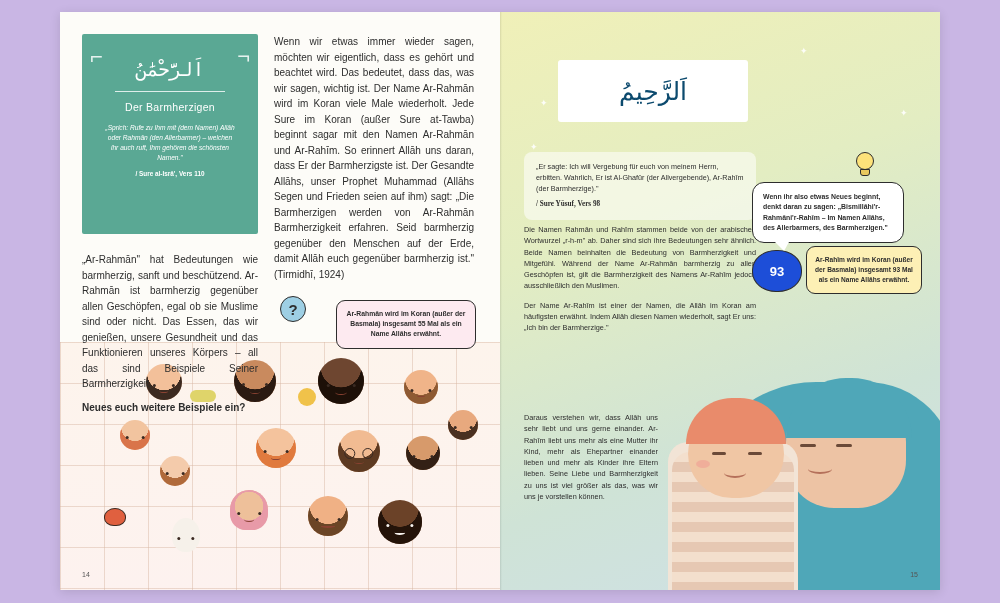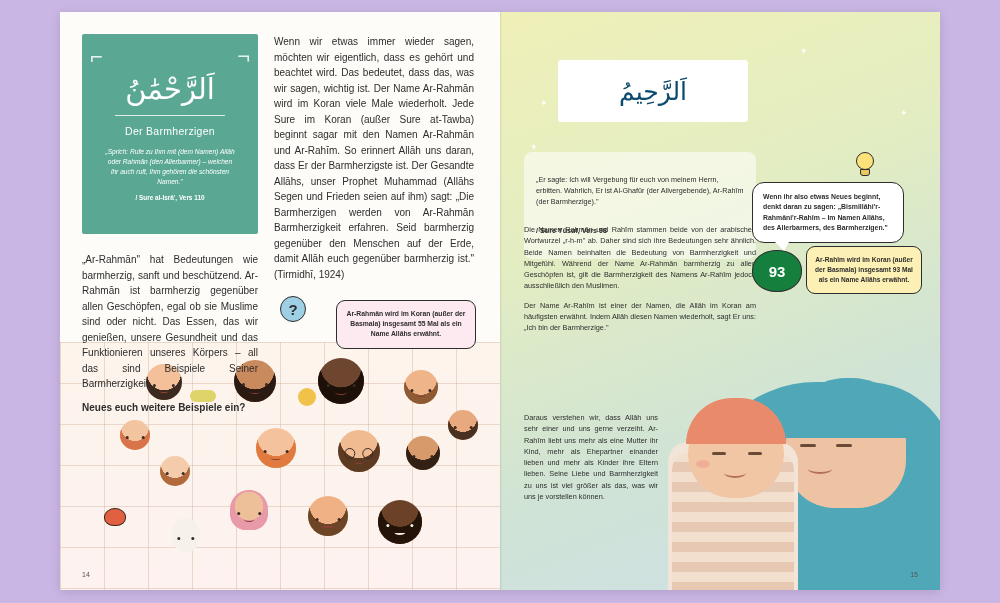--- a/index.html
+++ b/index.html
@@ -42,24 +42,24 @@
     color: #ffffff;
     text-align: center;
     padding: 14px 14px 10px 14px;
   }
   .green-card .bracket-l, .green-card .bracket-r {
     position: absolute; top: 10px; font-size: 22px; color: #ffffff; opacity: 0.85;
   }
   .green-card .bracket-l { left: 8px; }
   .green-card .bracket-r { right: 8px; }
   .arabic-big {
-    font-family: Liberation Serif, serif;
-    font-size: 29px;
+    font-family: Liberation Mono, monospace;
+    font-size: 19px;
     line-height: 1.2;
-    margin-top: 24px;
+    margin-top: 12px;
     margin-bottom: 4px;
     direction: rtl;
   }
   .divider-line {
     width: 110px; height: 1px; background: rgba(255,255,255,0.8);
     margin: 8px auto 8px auto;
   }
   .translit {
     font-size: 18px; letter-spacing: 1.3px; font-weight: bold;
   }
@@ -212,24 +212,24 @@
   }
   .title-right .tr-rule {
     width: 128px; height: 1px; background: #1f3b33; margin: 6px 0 0 0; opacity: .6;
   }
   .quote-box {
     position: absolute;
     left: 24px; top: 140px;
     width: 232px;
     background: rgba(255,255,255,0.55);
     border-radius: 8px;
-    padding: 22px 12px;
+    padding: 9px 12px;
     font-size: 7.2px; line-height: 1.55; color: #2d2d2d;
   }
-  .quote-box .src { font-weight: bold; margin-top: 18px; display: block; }
+  .quote-box .src { font-weight: bold; margin-top: 5px; display: block; font-family: Liberation Serif, serif; }
   #right-body {
     position: absolute; left: 24px; top: 212px; width: 232px;
     font-size: 7.3px; line-height: 1.55; color: #2d2d2d; text-align: justify;
   }
   #right-body p { margin: 0 0 8px 0; }
   #right-body-2 {
     position: absolute; left: 24px; top: 400px; width: 134px;
     font-size: 7.3px; line-height: 1.55; color: #2d2d2d; text-align: justify;
   }
   #right-body-2 p { margin: 0 0 8px 0; }
@@ -261,25 +261,25 @@
     position: absolute; left: 22px; bottom: -9px;
     width: 0; height: 0;
     border-left: 9px solid transparent;
     border-right: 5px solid transparent;
     border-top: 9px solid #ffffff;
   }
   .orange-badge {
     position: absolute;
     left: 252px; top: 238px;
     width: 50px; height: 42px;
-    background: #15803d;
+    background: #1d4ed8;
     border: 1.6px solid #2d2d2d;
     border-radius: 24px / 20px;
     display: flex; align-items: center; justify-content: center;
-    font-size: 15px; font-weight: bold; color: #ffffff;
+    font-size: 13px; font-weight: bold; color: #ffffff;
   }
   .yellow-note {
     position: absolute;
     left: 306px; top: 234px;
     width: 116px;
     background: #fdf0b5;
     border: 1.6px solid #2d2d2d;
     border-radius: 9px;
     padding: 8px 8px;
     font-size: 6.6px; line-height: 1.5; font-weight: bold; color: #2d2d2d;
@@ -457,21 +457,21 @@
       <span>„Er sagte: Ich will Vergebung für euch von meinem Herrn, erbitten. Wahrlich, Er ist Al-Ghafūr (der Allvergebende), Ar-Rahīm (der Barmherzige)."</span>
       <span class="src">/ Sure Yūsuf, Vers 98</span>
     </div>
 
     <div id="right-body">
       <p>Die Namen Rahmān und Rahīm stammen beide von der arabischen Wortwurzel „r-h-m" ab. Daher sind sich ihre Bedeutungen sehr ähnlich. Beide Namen beinhalten die Bedeutung von Barmherzigkeit und Mitgefühl. Während der Name Ar-Rahmān barmherzig zu allen Geschöpfen ist, gilt die Barmherzigkeit des Namens Ar-Rahīm jedoch ausschließlich den Muslimen.</p>
       <p>Der Name Ar-Rahīm ist einer der Namen, die Allāh im Koran am häufigsten erwähnt. Indem Allāh diesen Namen wiederholt, sagt Er uns: „Ich bin der Barmherzige."</p>
     </div>
 
     <div id="right-body-2">
-      <p>Daraus verstehen wir, dass Allāh uns sehr einer und uns gerne verzeiht. Ar-Rahīm liebt uns mehr als eine Mutter ihr Kind, mehr als Ehepartner einander lieben und mehr als Kinder ihre Eltern lieben. Seine Liebe und Barmherzigkeit zu uns ist viel größer als das, was wir uns je vorstellen können.</p>
+      <p>Daraus verstehen wir, dass Allāh uns sehr liebt und uns gerne einander. Ar-Rahīm liebt uns mehr als eine Mutter ihr Kind, mehr als Ehepartner einander lieben und mehr als Kinder ihre Eltern lieben. Seine Liebe und Barmherzigkeit zu uns ist viel größer als das, was wir uns je vorstellen können.</p>
     </div>
 
     <div class="bulb">
       <div class="glass"></div>
       <div class="base"></div>
     </div>
 
     <div class="speech-white">Wenn ihr also etwas Neues beginnt, denkt daran zu sagen: „Bismillāhi'r-Rahmāni'r-Rahīm – Im Namen Allāhs, des Allerbarmers, des Barmherzigen."</div>
     <div class="orange-badge">93</div>
     <div class="yellow-note">Ar-Rahīm wird im Koran (außer der Basmala) insgesamt 93 Mal als ein Name Allāhs erwähnt.</div>

